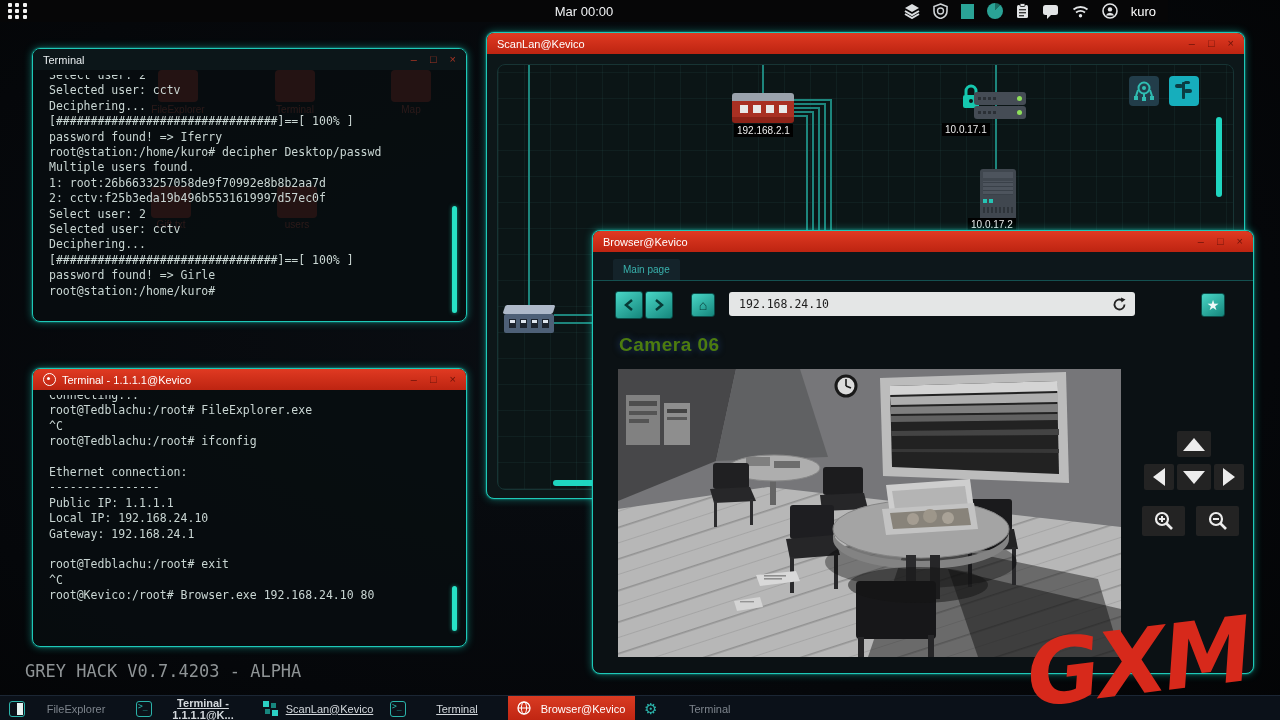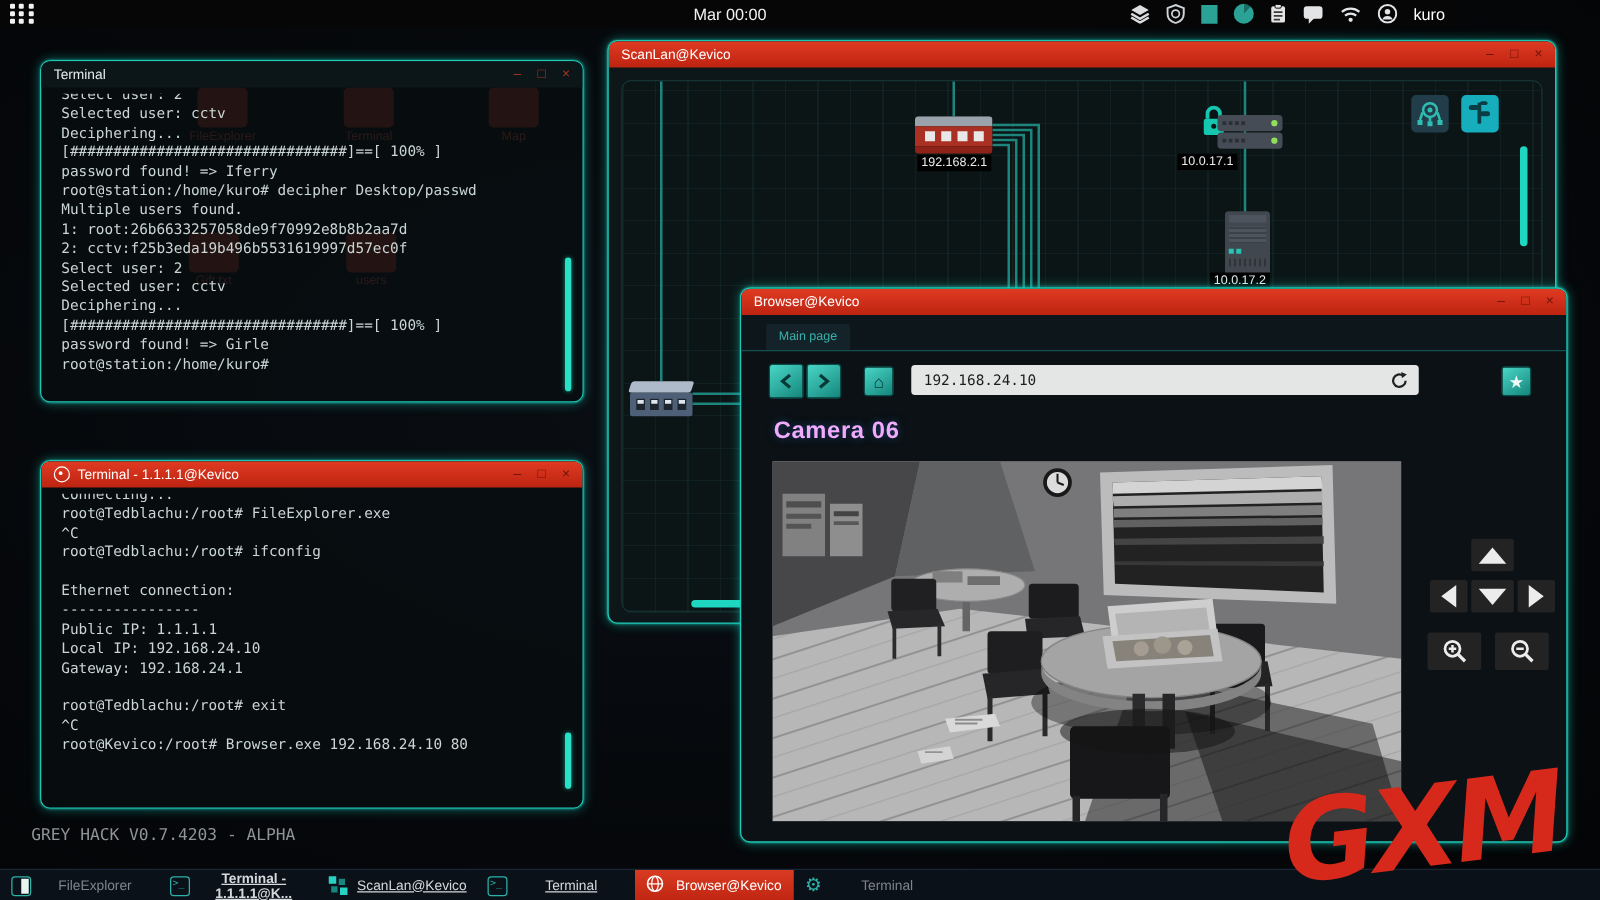--- a/index.html
+++ b/index.html
@@ -83,21 +83,21 @@
   .toolbar{position:absolute;left:0;top:49px;width:100%;height:43px;display:flex;align-items:center;}
   .navbtn{position:absolute;width:26px;height:26px;top:11px;border-radius:3px;border:1px solid #0a4c48;
           background:linear-gradient(145deg,#49d6c6,#15867c);display:flex;align-items:center;justify-content:center;}
   .smallbtn{position:absolute;width:22px;height:22px;top:13px;border-radius:3px;border:1px solid #0a4c48;
           background:linear-gradient(145deg,#49d6c6,#15867c);display:flex;align-items:center;justify-content:center;
           color:#073a36;font-size:14px;line-height:22px;}
   .addrbar{position:absolute;left:136px;top:12px;width:406px;height:24px;background:#e4e6e6;border-radius:3px;
            display:flex;align-items:center;}
   .addrbar input{flex:1;border:none;outline:none;background:transparent;color:#1c1c1c;
            font-family:"DejaVu Sans Mono", monospace;font-size:11.5px;padding-left:10px;}
-  .heading{position:absolute;left:26px;top:103px;font-size:19px;font-weight:bold;color:#f0abfc;
+  .heading{position:absolute;left:26px;top:103px;font-size:19px;font-weight:bold;color:#4d7c0f;
            text-shadow:0 0 7px rgba(45,95,185,.55);letter-spacing:.5px;}
   .camera-feed{position:absolute;left:25px;top:138px;width:503px;height:288px;background:#777;overflow:hidden;}
   .cam-btn{position:absolute;background:#232323;border-radius:2px;display:flex;align-items:center;justify-content:center;}
   .tri-up{width:0;height:0;border-left:11px solid transparent;border-right:11px solid transparent;border-bottom:13px solid #ececec;}
   .tri-down{width:0;height:0;border-left:11px solid transparent;border-right:11px solid transparent;border-top:13px solid #ececec;}
   .tri-left{width:0;height:0;border-top:9px solid transparent;border-bottom:9px solid transparent;border-right:12px solid #ececec;}
   .tri-right{width:0;height:0;border-top:9px solid transparent;border-bottom:9px solid transparent;border-left:12px solid #ececec;}
   
   .taskbar{position:absolute;left:0;top:695px;width:1280px;height:25px;background:#0b1119;
            border-top:1px solid #1b2634;display:flex;z-index:5;}
@@ -107,21 +107,21 @@
   .lbl-dim{color:#7d848c;} .lbl-on{color:#d4d9dd;text-decoration:underline;}
   .task-active{background:linear-gradient(#d93b22,#bf2512);}
   .task-active .tlabel{color:#fff;}
   .ticon-frame{width:14px;height:14px;border:1.5px solid #2bb3aa;border-radius:3px;position:relative;}
   .ticon-file::after{content:"";position:absolute;right:1px;top:1px;bottom:1px;width:6px;background:#e8f4f2;}
   .ticon-term::after{content:">_";position:absolute;left:1px;top:0px;font-size:8px;color:#2bb3aa;font-family:"DejaVu Sans Mono",monospace;}
   .ticon-net{width:15px;height:15px;position:relative;}
   .ticon-net i{position:absolute;display:block;background:#2bd0c4;}
   .gear{color:#2bb3aa;font-size:15px;line-height:15px;}
   
-  .version{position:absolute;left:25px;top:661px;color:#8f9496;font-size:13px;font-family:"DejaVu Sans Mono",monospace;z-index:2;}
+  .version{position:absolute;left:25px;top:661px;color:#8f9496;font-size:17px;font-family:"DejaVu Sans Mono",monospace;z-index:2;}
   .graffiti{position:absolute;left:1018px;top:592px;z-index:6;pointer-events:none;}
 </style>
 </head>
 <body>
 
 <div id="stage">
 
   <div class="ghost-box" style="left:158px;top:70px;"></div>
   <div class="ghost-label" style="left:130px;top:104px;">FileExplorer</div>
   <div class="ghost-box" style="left:275px;top:70px;"></div>

